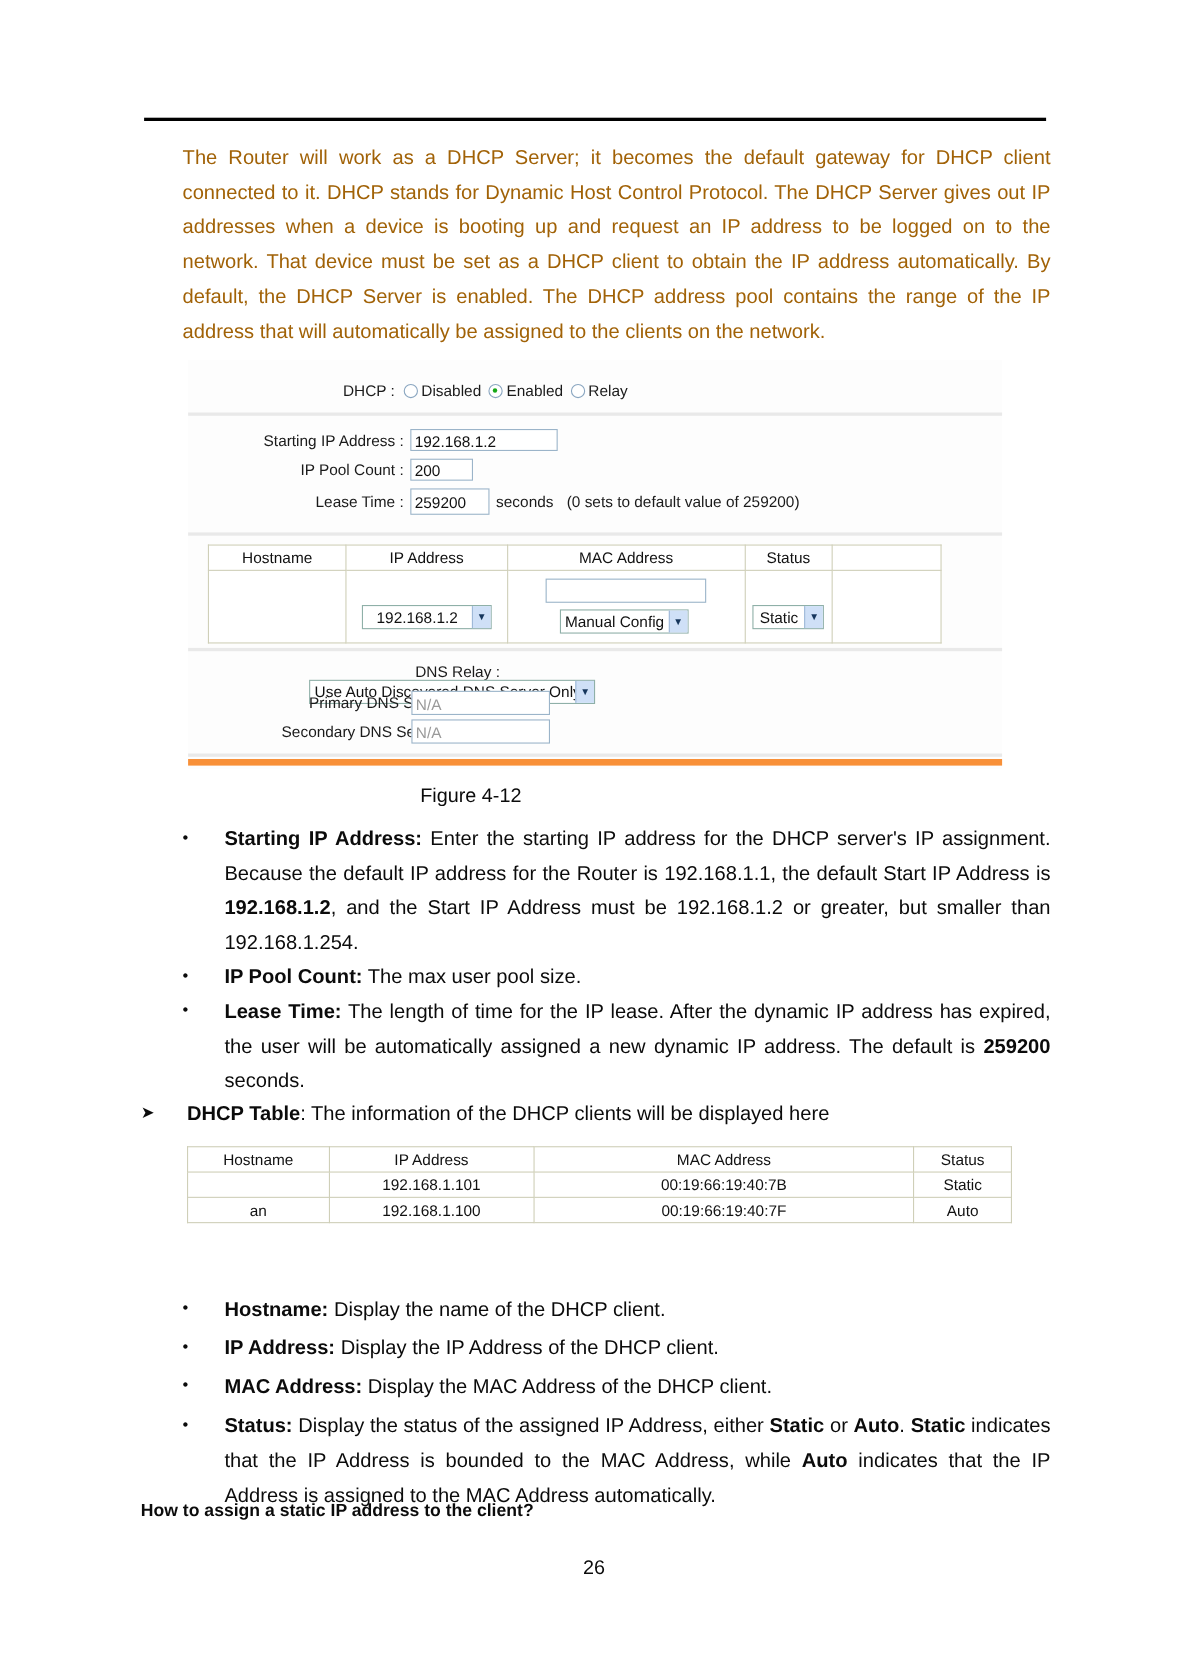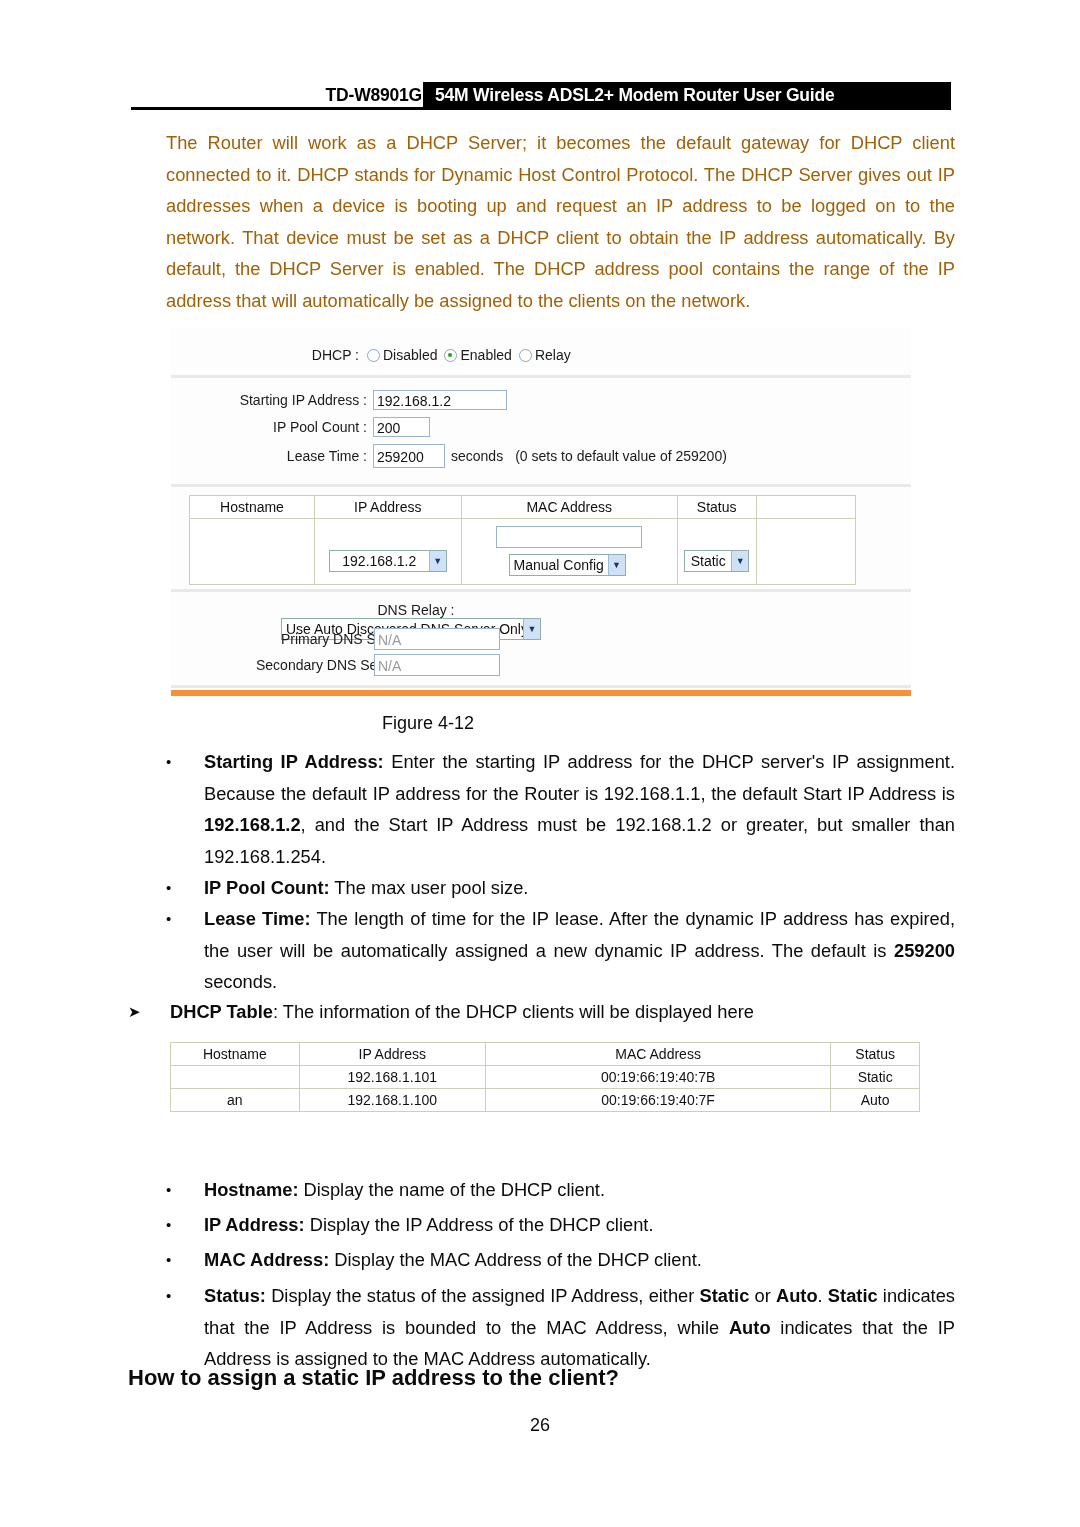--- a/index.html
+++ b/index.html
@@ -226,45 +226,39 @@
     font-size: 15px;
     line-height: 31.5px;
   }
   .bullet .mark.arrow { font-size: 15px; left: -42px; }
   b { font-weight: bold; }
 
   .howto {
     position: absolute;
     left: 128px;
     top: 1365px;
-    font-size: 22px;
+    font-size: 16px;
     font-weight: bold;
     color: #0b0b0b;
   }
   .pagenum {
     position: absolute;
     left: 0;
     top: 1415px;
     width: 1080px;
     text-align: center;
     font-size: 18px;
     color: #0b0b0b;
   }
 </style>
 </head>
 <body>
 
 <div class="page">
 
-  <div class="header">
-    <span class="hdr-model">TD-W8901G</span>
-    <div class="hdr-band">
-      <span class="hdr-band-text">54M Wireless ADSL2+ Modem Router User Guide</span>
-    </div>
-  </div>
   <div class="header-rule"></div>
 
   <div class="intro">The Router will work as a DHCP Server; it becomes the default gateway for DHCP client connected to it. DHCP stands for Dynamic Host Control Protocol. The DHCP Server gives out IP addresses when a device is booting up and request an IP address to be logged on to the network. That device must be set as a DHCP client to obtain the IP address automatically. By default, the DHCP Server is enabled. The DHCP address pool contains the range of the IP address that will automatically be assigned to the clients on the network.</div>
 
   <div class="shot1">
 
     <div class="frow" style="left:130px; top:20px;">
       <span class="flabel" style="width:58px;">DHCP :</span>
       <span style="width:8px;"></span>
       <span class="radio-wrap">

